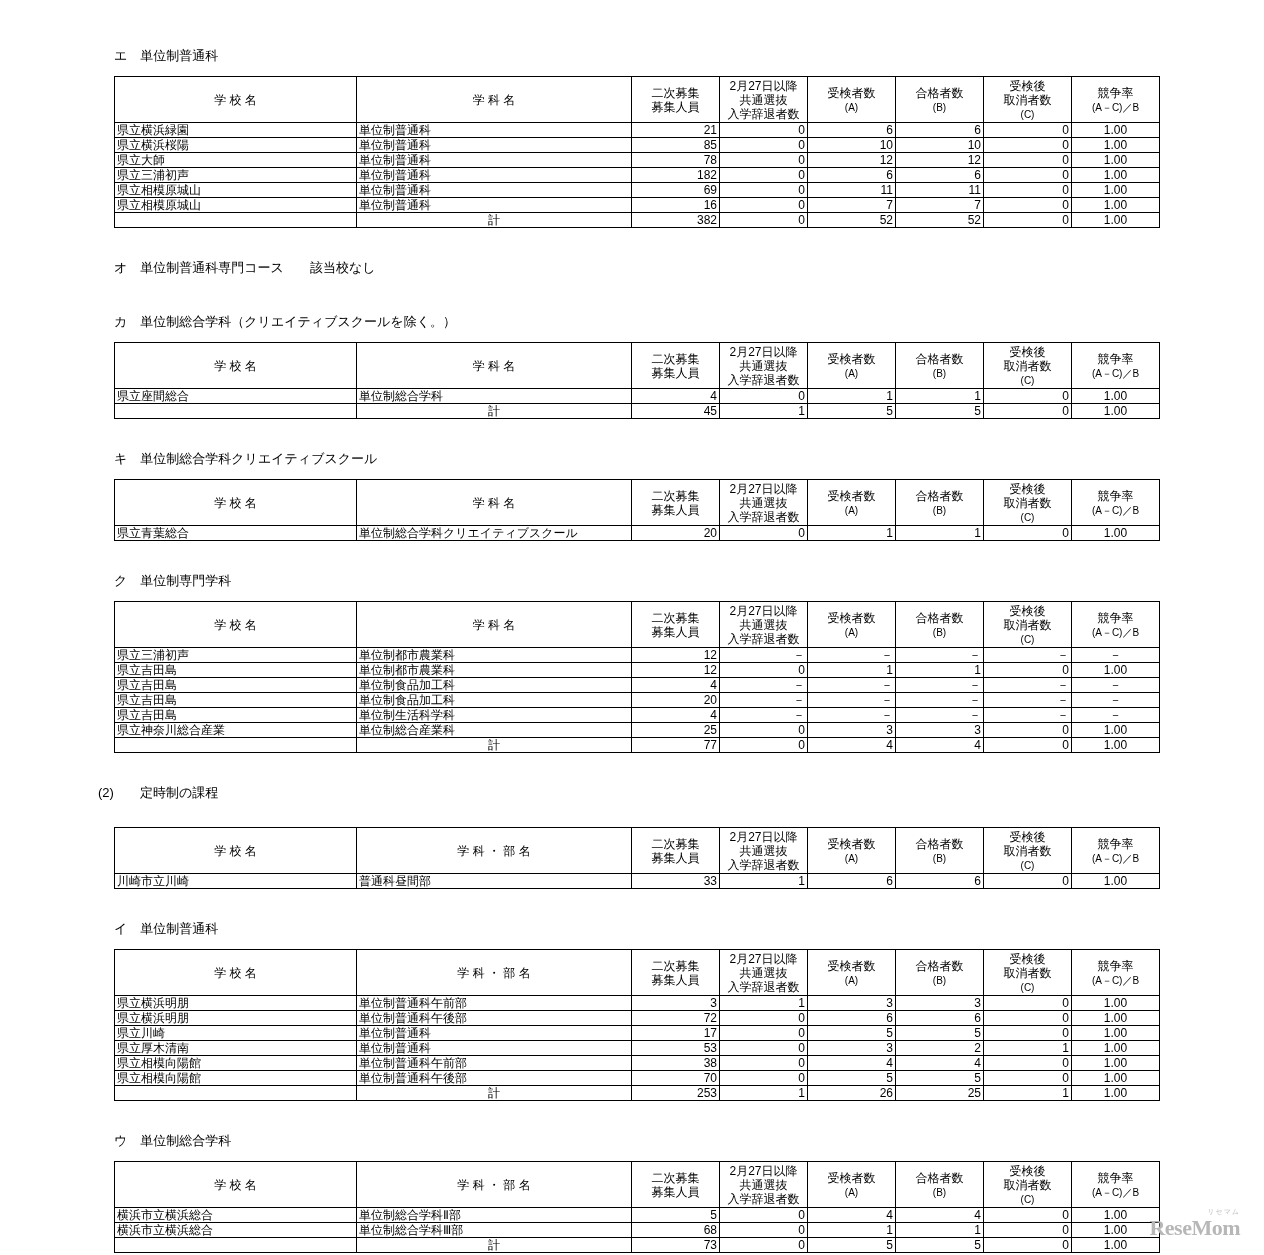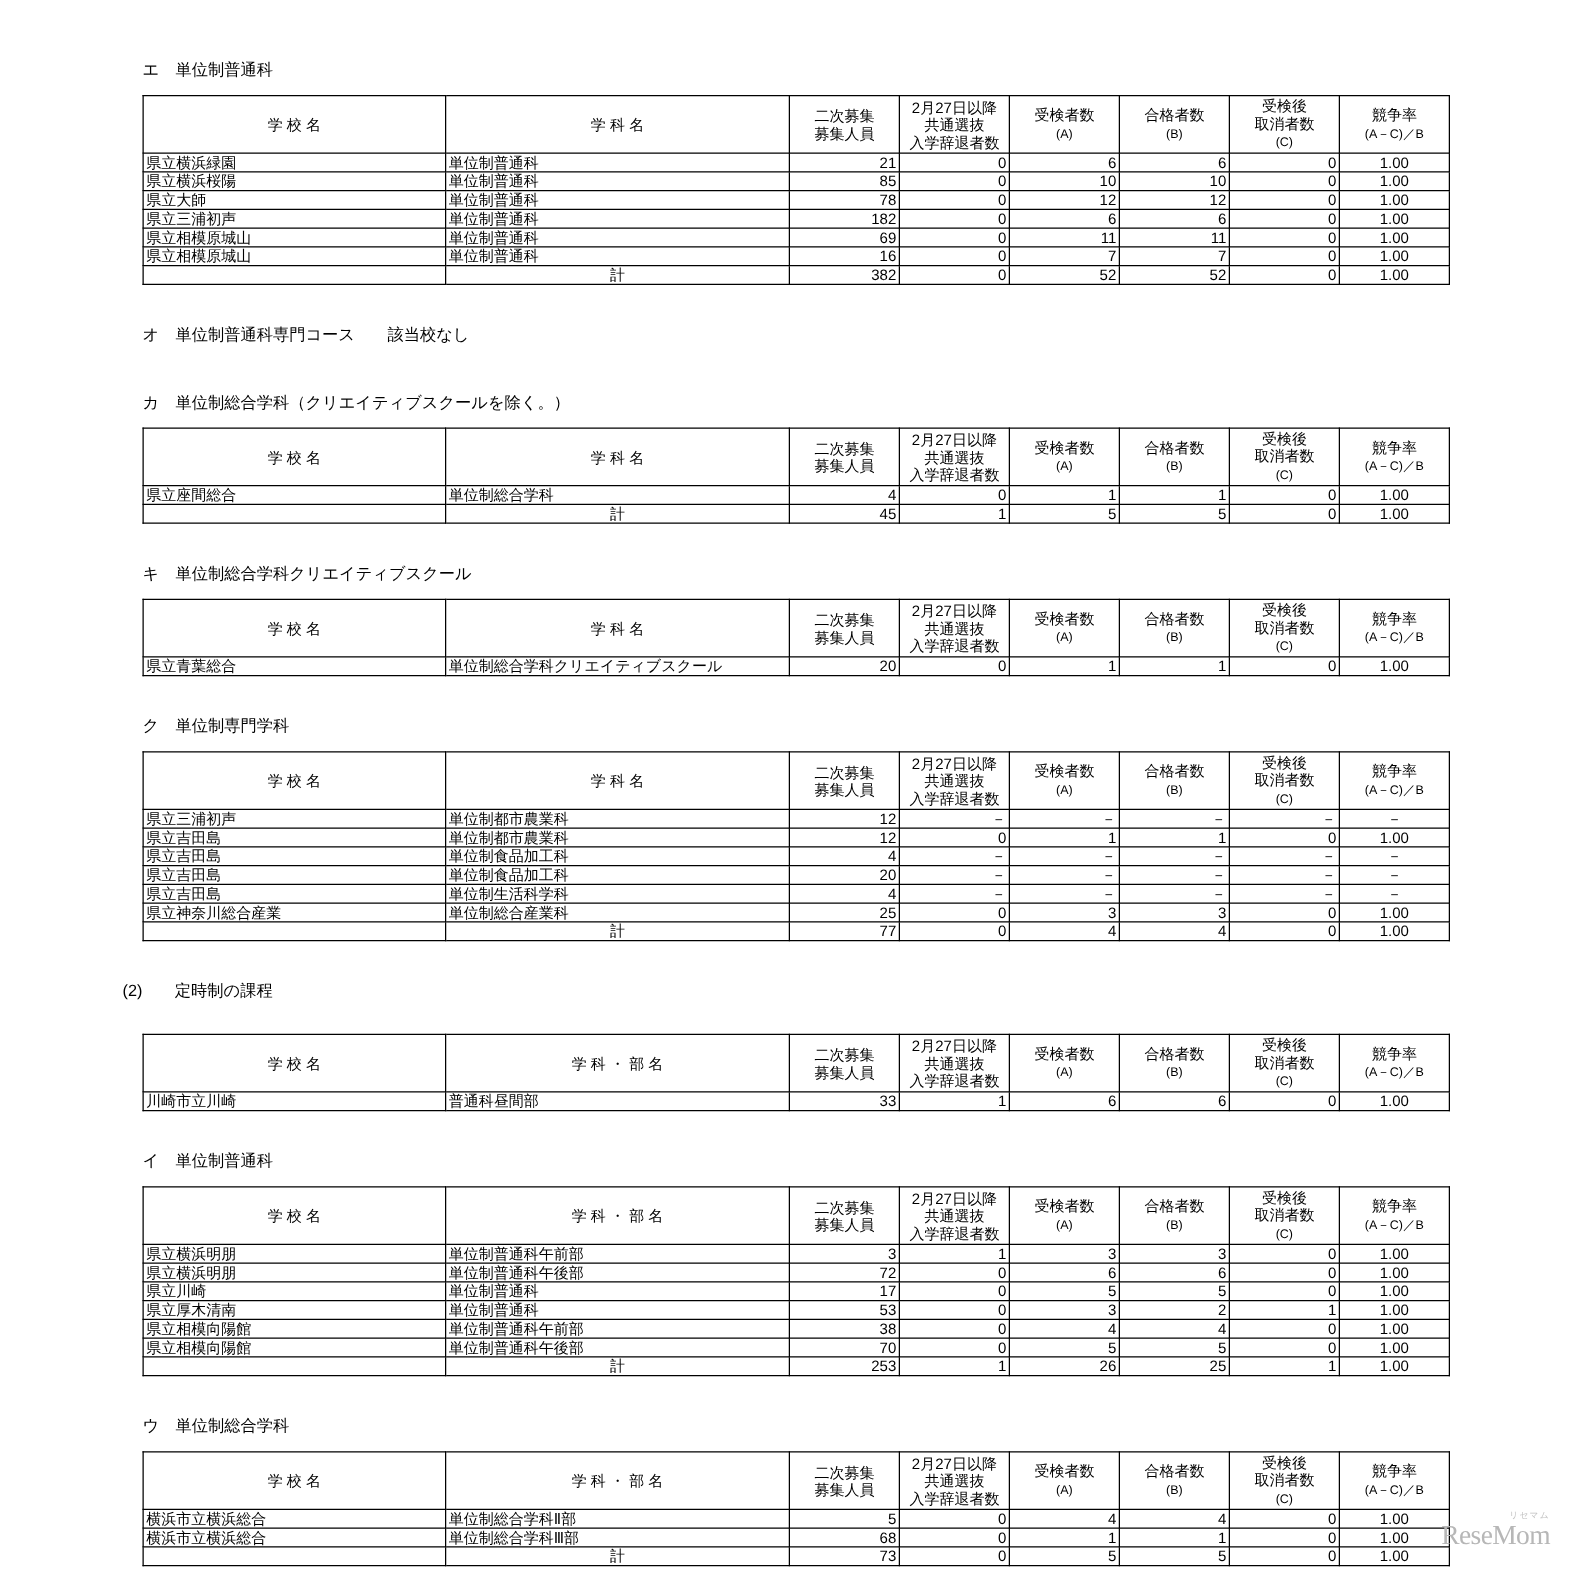--- a/index.html
+++ b/index.html
@@ -77,21 +77,21 @@
   .gap-l { height: 20px; }
 
   .watermark {
     position: absolute;
     right: 24px;
     bottom: 14px;
     text-align: right;
   }
   .wm-main {
     font-size: 22px;
-    font-weight: normal;
+    font-weight: bold;
     color: #b7b7b7;
     letter-spacing: -0.5px;
     font-family: "Liberation Serif", serif;
   }
   .wm-sub {
     font-size: 7px;
     color: #c2c2c2;
     letter-spacing: 1px;
     margin-bottom: -2px;
   }

